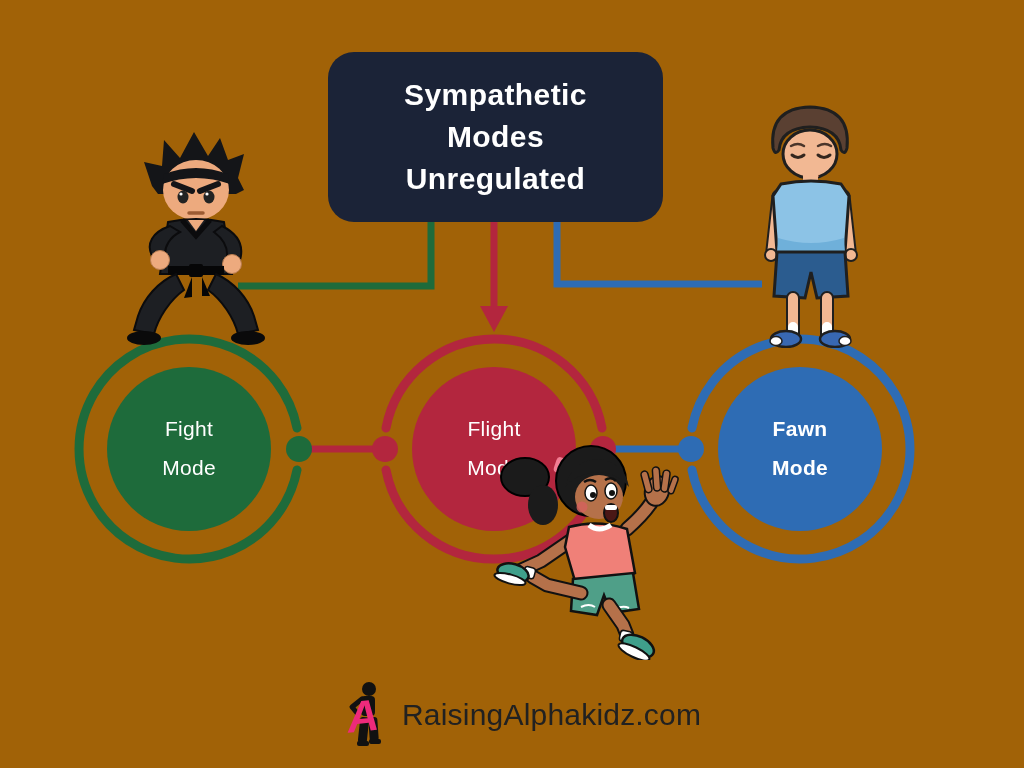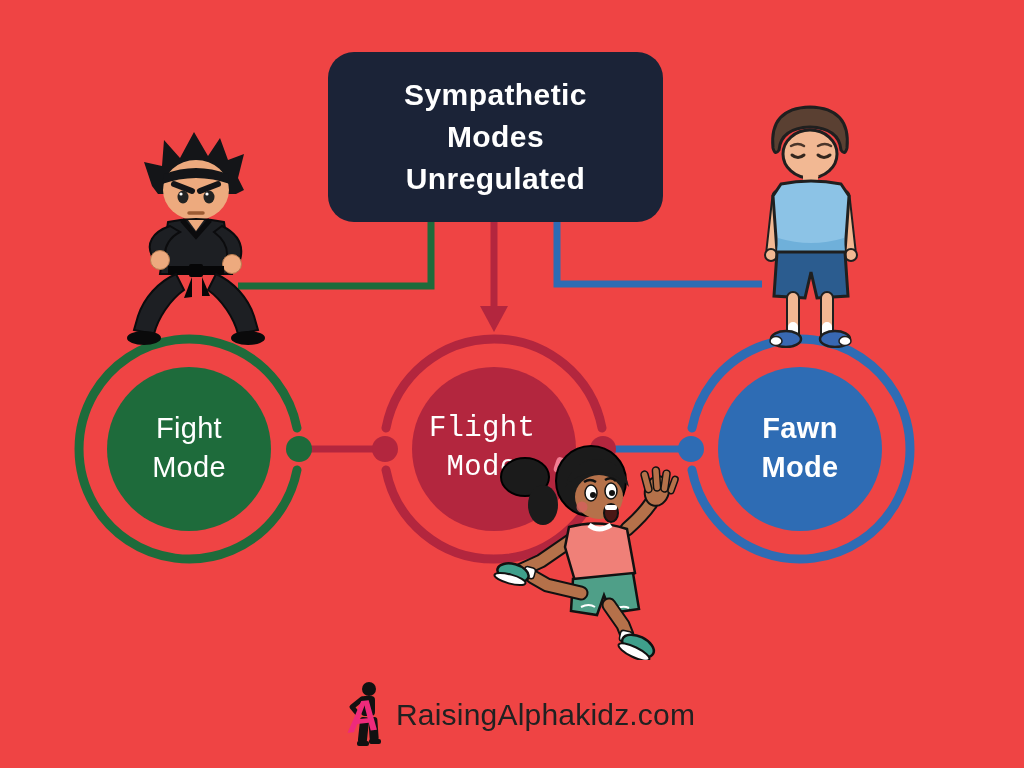--- a/index.html
+++ b/index.html
@@ -1,34 +1,34 @@
 <!DOCTYPE html>
 <html><head>
 <meta charset="utf-8">
 <style>
   html,body{margin:0;padding:0;background:#fff;}
-  #canvas{position:relative;width:1024px;height:768px;background:#ef4444;overflow:hidden;
+  #canvas{position:relative;width:1024px;height:768px;background:#a16207;overflow:hidden;
           font-family:"Liberation Sans",sans-serif;}
   .layer{position:absolute;left:0;top:0;}
   .title-box{position:absolute;left:328px;top:52px;width:335px;height:170px;
              background:#1b2337;border-radius:26px;display:flex;flex-direction:column;
              align-items:center;justify-content:center;}
   .title-line{color:#ffffff;font-weight:bold;font-size:30px;line-height:42px;letter-spacing:.4px;}
   .mode-label{position:absolute;width:176px;text-align:center;color:#ffffff;
-              font-size:29px;line-height:39px;letter-spacing:.3px;}
+              font-size:21px;line-height:39px;letter-spacing:.3px;}
   .mode-label span{display:block;}
   #fight-label{left:101px;top:409px;}
-  #flight-label{left:394px;top:409px;font-family:Liberation Mono, monospace;}
+  #flight-label{left:406px;top:409px;}
   #fawn-label{left:712px;top:409px;font-weight:bold;}
   .char{position:absolute;}
   #karate-boy{left:118px;top:128px;}
   #running-girl{left:485px;top:425px;}
   #sad-boy{left:745px;top:98px;}
   .footer{position:absolute;left:344px;top:680px;height:70px;display:flex;align-items:center;}
-  .brand-text{font-size:30px;color:#212121;letter-spacing:.2px;margin-left:6px;}
+  .brand-text{font-size:30px;color:#212121;letter-spacing:.2px;margin-left:12px;}
 </style>
 </head>
 <body>
 
 <div id="canvas">
 
   <svg class="layer" width="1024" height="768" viewBox="0 0 1024 768">
 
     <polyline points="431,222 431,286 238,286" fill="none" stroke="#1e6b3b" stroke-width="7"></polyline>
     <polyline points="557,222 557,284 762,284" fill="none" stroke="#2e6cb4" stroke-width="7"></polyline>

